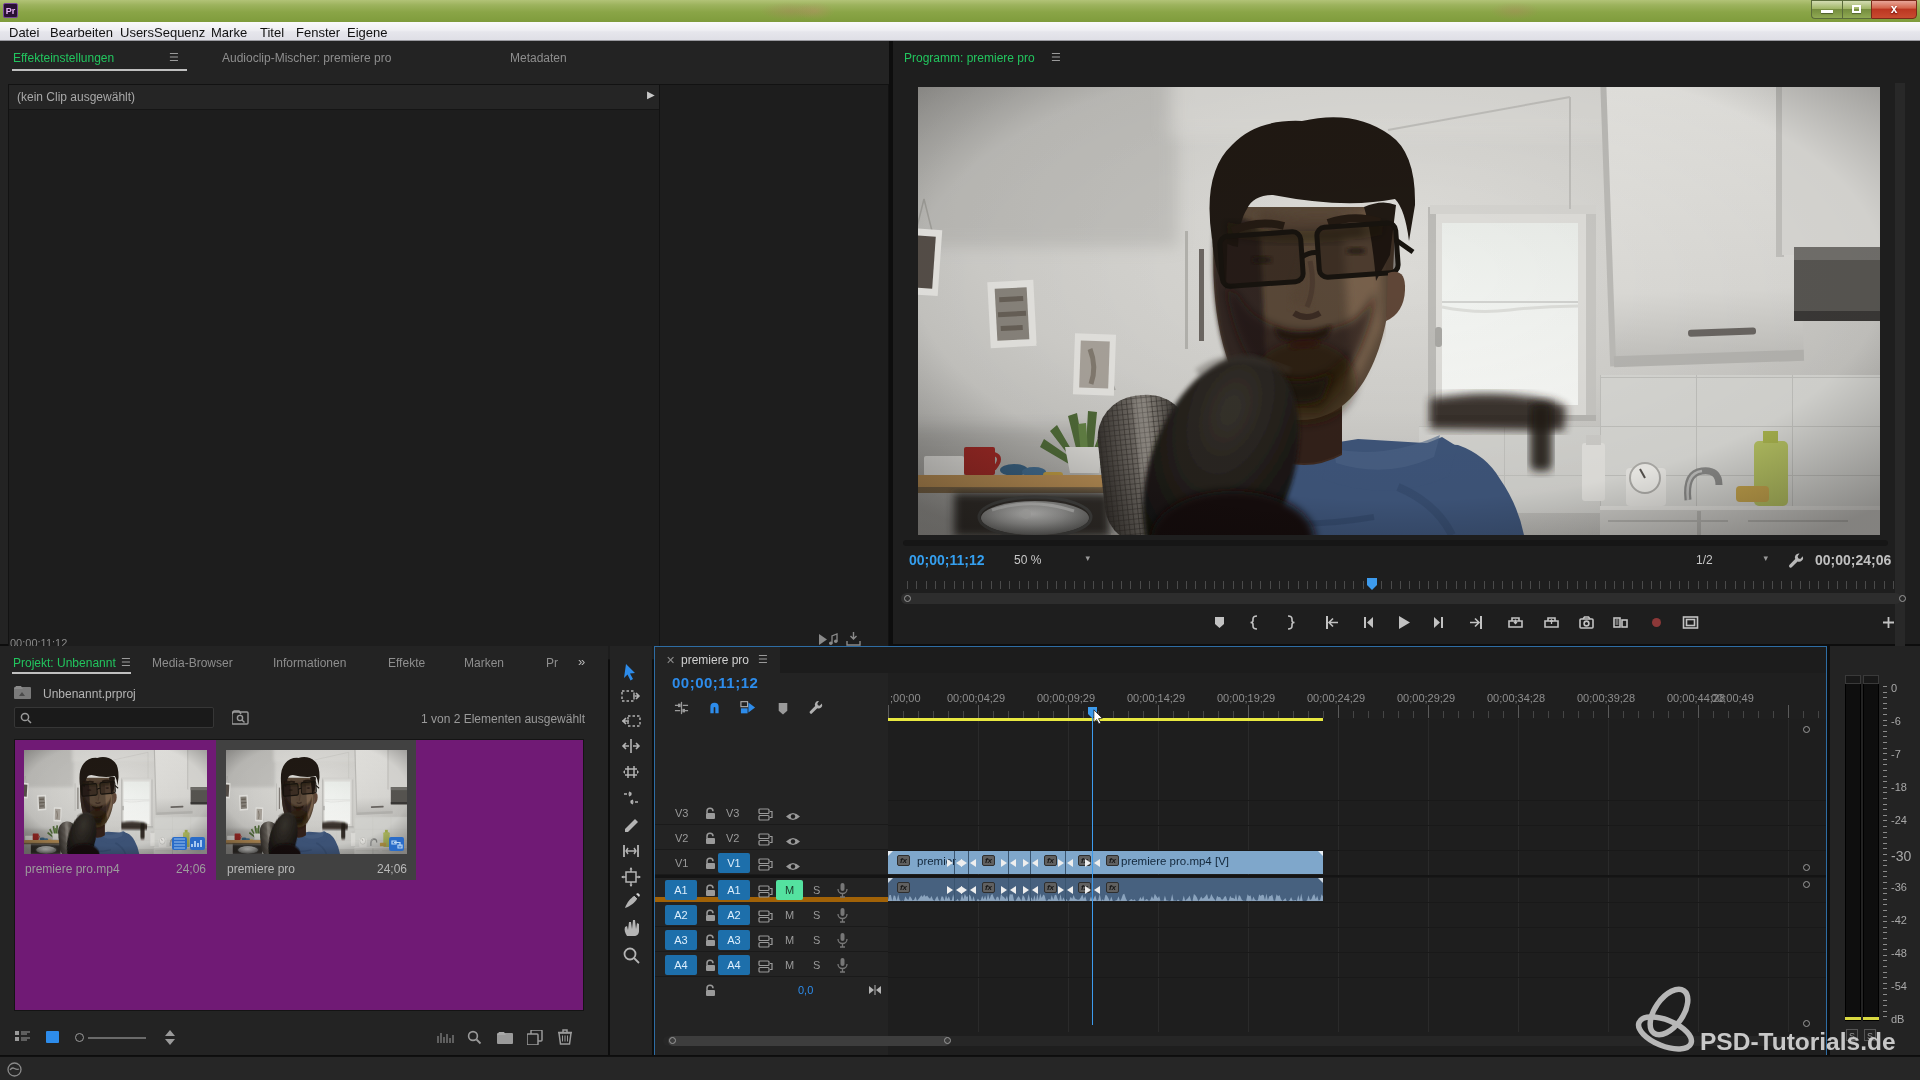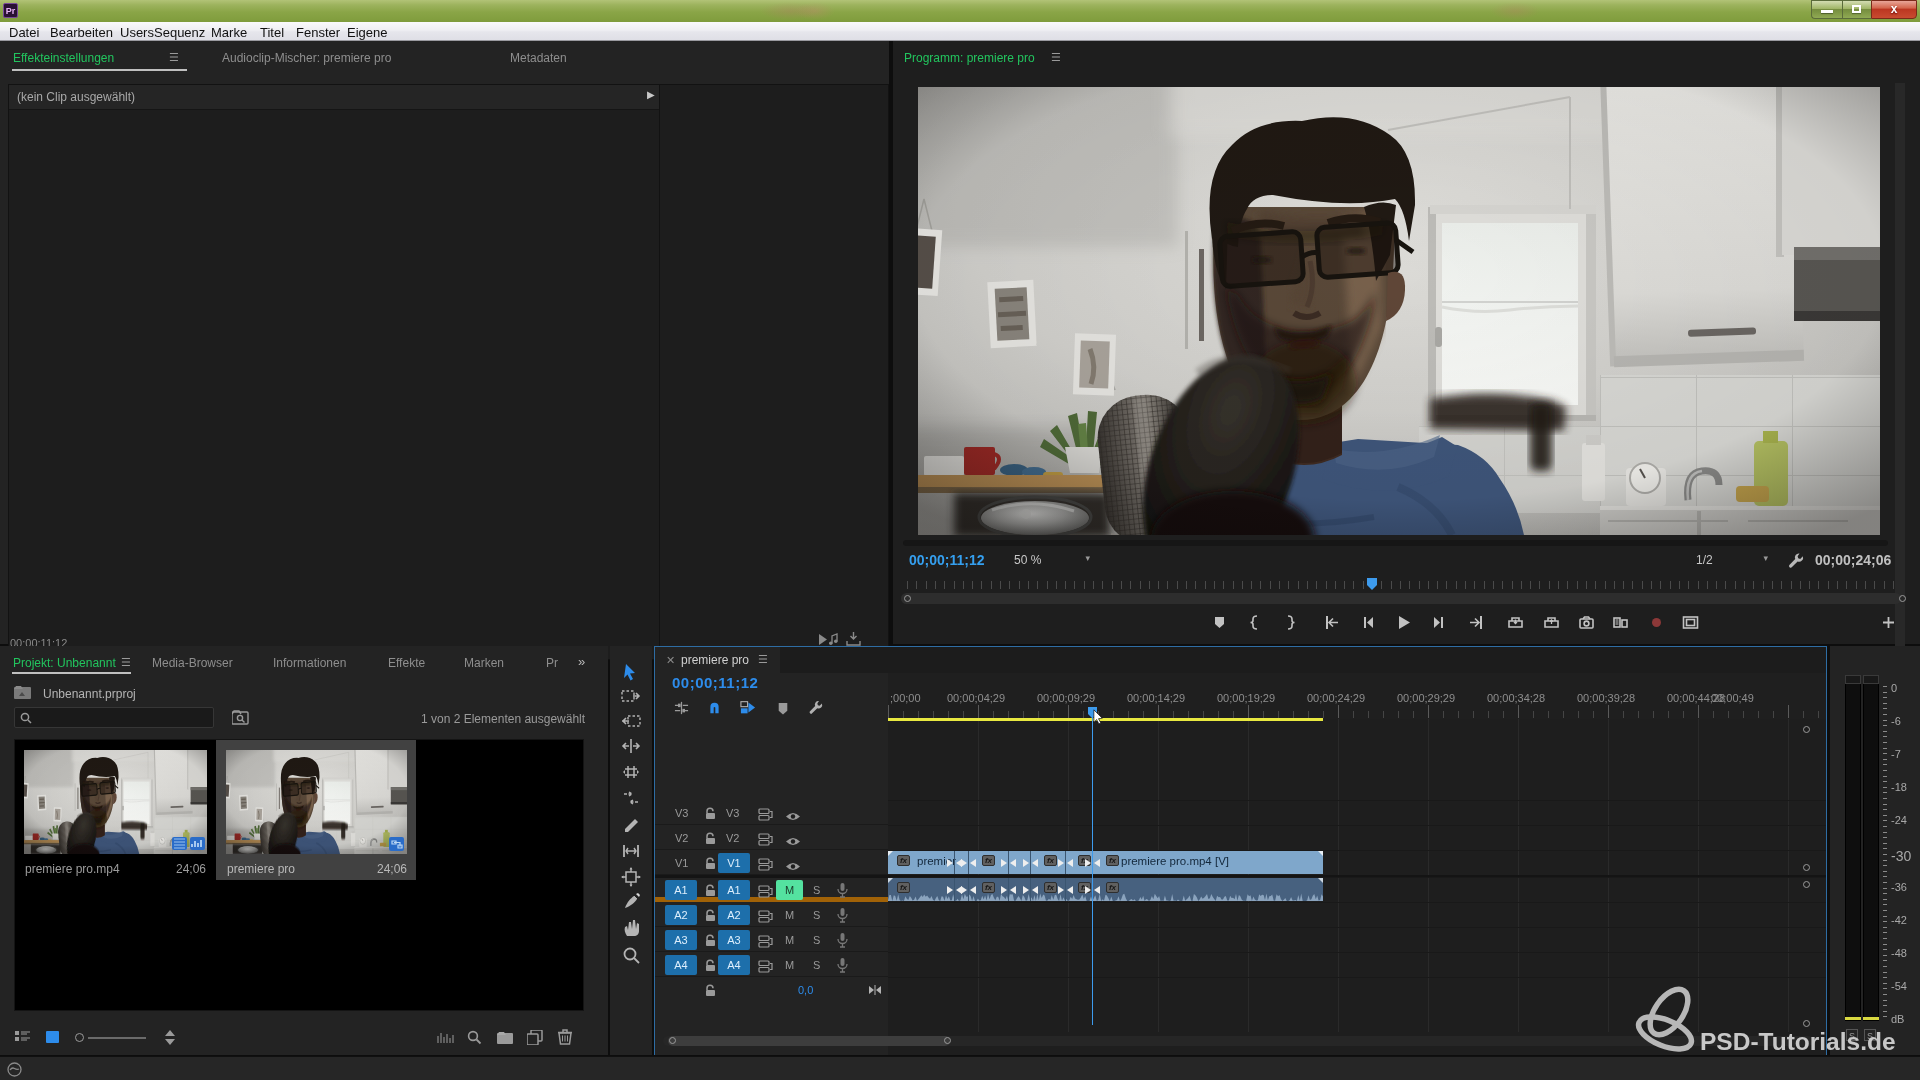--- a/index.html
+++ b/index.html
@@ -415,21 +415,21 @@
       </svg>
  </div>
  <svg class="abs" style="left:232px;top:63px" width="17" height="16" viewBox="0 0 17 16">
       <rect x="0" y="3" width="16" height="12" rx="1" fill="none" stroke="#9a9a9a" stroke-width="1.4"></rect>
       <path d="M0 5l2-3h5l2 3" fill="none" stroke="#9a9a9a" stroke-width="1.4"></path>
       <circle cx="8" cy="9" r="2.6" fill="none" stroke="#9a9a9a" stroke-width="1.4"></circle>
       <path d="M10 11l2.5 2.5" stroke="#9a9a9a" stroke-width="1.4"></path>
     </svg>
  <span class="abs" style="left:421px;top:66px;font-size:12px;color:#9a9a9a">1 von 2 Elementen ausgewählt</span>
 
- <div class="abs" style="left:14px;top:93px;width:570px;height:272px;background:#000000;border:1px solid #141414">
+ <div class="abs" style="left:14px;top:93px;width:570px;height:272px;background:#701a75;border:1px solid #141414">
 
    <div class="abs" style="left:201px;top:0px;width:200px;height:140px;background:#414141"></div>
 
    <div class="abs" style="left:9px;top:10px;width:183px;height:104px;background:#111"><svg width="183" height="104" viewBox="0 0 962 448" preserveAspectRatio="none">
           <use href="#vidscene"></use>
         </svg></div>
    <svg class="abs" style="left:157px;top:96px" width="34" height="16" viewBox="0 0 34 16">
         <rect x="0" y="1" width="15" height="13" rx="2" fill="#2a6cc8"></rect>
         <path d="M2 3h11M2 6h11M2 9h11M2 12h11" stroke="#9cc3ee" stroke-width="1"></path>
         <rect x="18" y="1" width="15" height="13" rx="2" fill="#2a6cc8"></rect>

